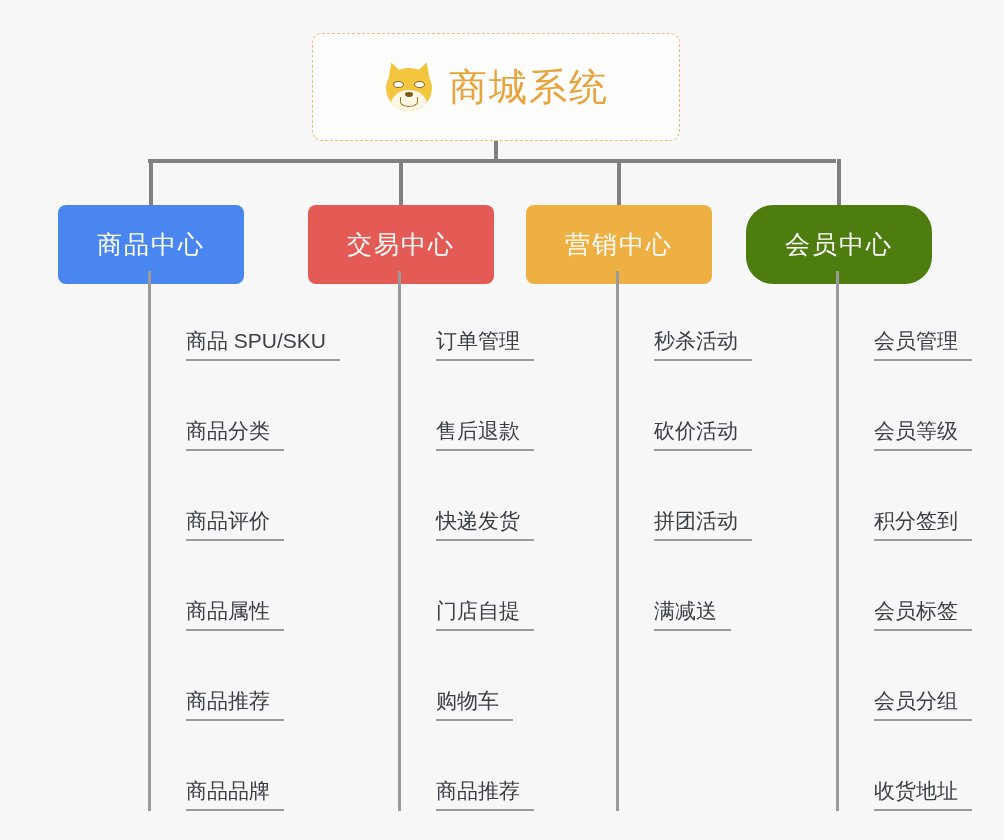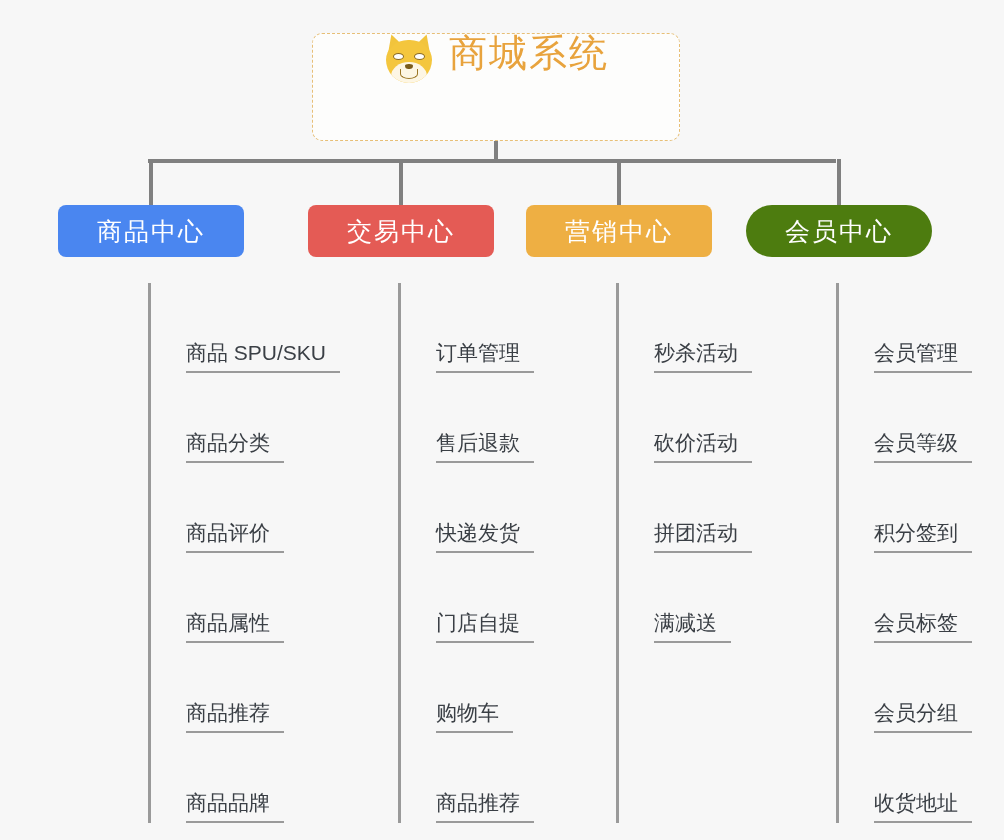--- a/index.html
+++ b/index.html
@@ -25,20 +25,21 @@
     position: absolute;
     left: 312px;
     top: 33px;
     width: 368px;
     height: 108px;
     box-sizing: border-box;
     background: #fdfdfc;
     border: 1px dashed #e7bf77;
     border-radius: 10px;
     display: flex;
+    align-items: center;
     justify-content: center;
     gap: 14px;
   }
   .root-title {
     font-size: 38px;
     color: #e8a33d;
     letter-spacing: 2px;
     line-height: 1;
     white-space: nowrap;
   }
@@ -136,35 +137,35 @@
   .conn-drop {
     top: 159px;
     width: 4px;
     height: 48px;
   }
 
   
   .cat-header {
     position: absolute;
     top: 205px;
-    height: 52px;
+    height: 79px;
     box-sizing: border-box;
     border-radius: 8px;
     display: flex;
     align-items: center;
     justify-content: center;
     color: #ffffff;
     font-size: 25px;
     letter-spacing: 2px;
   }
 
   
   .leaf-col {
     position: absolute;
-    top: 283px;
+    top: 271px;
   }
   .leaf-spine {
     position: absolute;
     left: 0;
     top: 0;
     width: 3px;
     height: 540px;
     background: #9a9a9a;
   }
   .leaf-item {

